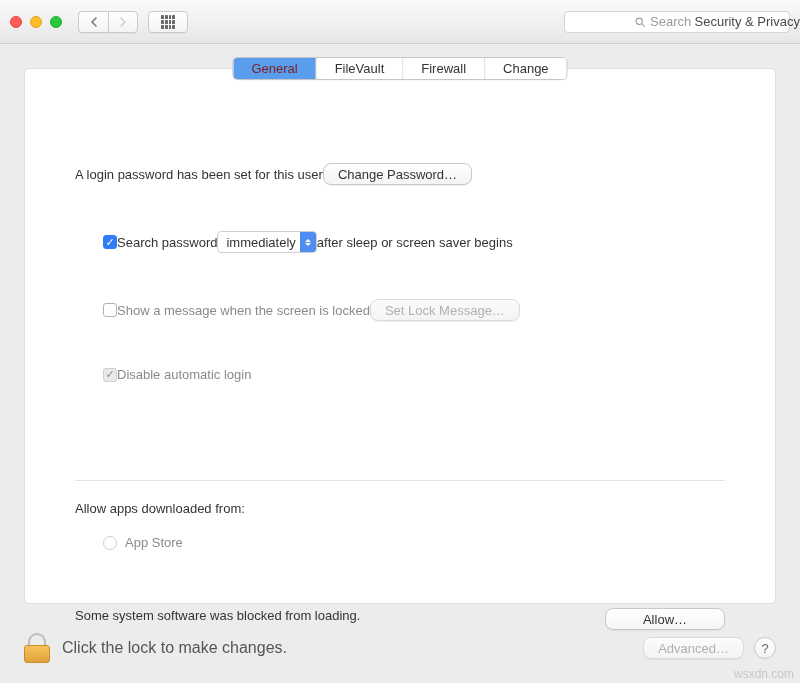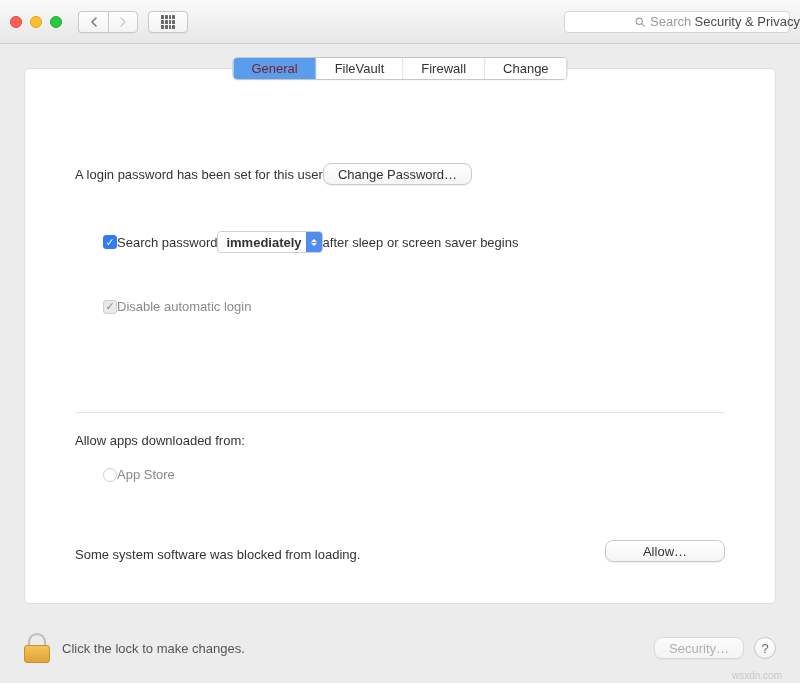--- a/index.html
+++ b/index.html
@@ -107,54 +107,54 @@
       border:1px solid #c9c9c9; border-radius:8px;
       font-size:13px; color:#333;
       display:inline-flex; align-items:center;
       box-shadow: 0 1px 0 rgba(0,0,0,0.05);
     }
     .push-btn.disabled { color:#b0b0b0; background:linear-gradient(#fbfbfb,#f4f4f4); border-color:#dadada;}
     
     .popup {
       height:22px; background:#fff; border:1px solid #cfcfcf; border-radius:4px;
       display:inline-flex; align-items:center; padding: 0 20px 0 8px;
-      position:relative; font-size:13px;font-weight:bold;
+      position:relative; font-size:13px;
     }
     .popup .arrows {
       position:absolute; right:0; top:0; bottom:0; width:16px;
       background:#4f8ef0; border-top-right-radius:3px; border-bottom-right-radius:3px;
       display:flex; flex-direction:column; align-items:center; justify-content:center; gap:1px;
     }
     .popup .arrows::before, .popup .arrows::after { content:""; width:0;height:0; border-left:3px solid transparent; border-right:3px solid transparent;}
     .popup .arrows::before { border-bottom:3px solid #fff;}
     .popup .arrows::after  { border-top:3px solid #fff;}
 
     .divider { height:1px; background:#e4e4e4; margin: 26px 0 20px 0;}
     .section-title { font-size:13px; color:#333; margin-bottom:19px;}
-    .radio-row { display:flex; align-items:flex-end; padding-left:28px; margin-bottom:8px;}
+    .radio-row { display:flex; align-items:flex-end; gap:8px; padding-left:28px; margin-bottom:8px;}
     .radio { width:14px; height:14px; border-radius:50%; border:1px solid #cfcfcf; display:inline-flex; align-items:center; justify-content:center;}
     .radio.selected::after { content:""; width:6px; height:6px; border-radius:50%; background:#8a8a8a;}
-    .blocked-row { display:flex; align-items:flex-end; justify-content:space-between; margin-top:58px;}
+    .blocked-row { display:flex; align-items:flex-start; justify-content:space-between; margin-top:58px;}
     .allow-btn { width:120px; justify-content:center;}
 
     
     .footer {
       position:absolute; left:24px; right:24px; bottom:14px; height:42px;
       display:flex; align-items:center; gap:12px;
     }
     .lock { width:26px; height:30px; position:relative;}
     .lock .body { position:absolute; bottom:0; width:26px; height:18px; background:linear-gradient(#f6c35a,#e0a23a); border:1px solid #c98f2e; border-radius:3px;}
     .lock .shackle { position:absolute; top:0; left:4px; width:18px; height:16px; border:2.5px solid #bdbdbd; border-bottom:0; border-radius:9px 9px 0 0;}
-    .footer-text { font-size:13px; color:#555;}
+    .footer-text { font-size:16px; color:#555;}
     .footer-right { margin-left:auto; display:flex; align-items:center; gap:10px;}
     .help {
       width:22px; height:22px; border-radius:50%; border:1px solid #c9c9c9;
       background:linear-gradient(#fff,#f3f3f3); display:flex; align-items:center; justify-content:center; color:#6a6a6a; font-size:13px;
     }
-    .watermark { position:absolute; right:18px; bottom:2px; font-size:10px; color:#c7c7c7;}
+    .watermark { position:absolute; right:6px; bottom:2px; font-size:12px; color:#c7c7c7;}
   </style>
 </head>
 <body>
 
 <div class="toolbar">
   <div class="traffic-lights">
     <div class="tl close"></div>
     <div class="tl min"></div>
     <div class="tl max"></div>
   </div>
@@ -214,20 +214,25 @@
       <div class="row indent">
         <span class="checkbox checked"></span>
         <span>Search password</span>
         <span class="popup">
           <span>immediately</span>
           <span class="arrows"></span>
         </span>
         <span>after sleep or screen saver begins</span>
       </div>
 
+      <div class="row indent">
+        <span class="checkbox"></span>
+        <span class="label muted">Show a message when the screen is locked</span>
+        <button class="push-btn disabled">Set Lock Message…</button>
+      </div>
 
       <div class="row indent">
         <span class="checkbox muted checked"></span>
         <span class="label muted">Disable automatic login</span>
       </div>
 
       <div style="height:60px"></div>
       <div class="divider"></div>
 
       <div class="section-title">Allow apps downloaded from:</div>
@@ -244,18 +249,18 @@
   </div>
 </div>
 
 <div class="footer">
   <div class="lock">
     <div class="shackle"></div>
     <div class="body"></div>
   </div>
   <div class="footer-text">Click the lock to make changes.</div>
   <div class="footer-right">
-    <button class="push-btn disabled">Security…</button>
+    <button class="push-btn disabled">Advanced…</button>
     <div class="help">?</div>
   </div>
 </div>
 
 <div class="watermark">wsxdn.com</div>
 
 </body></html>

